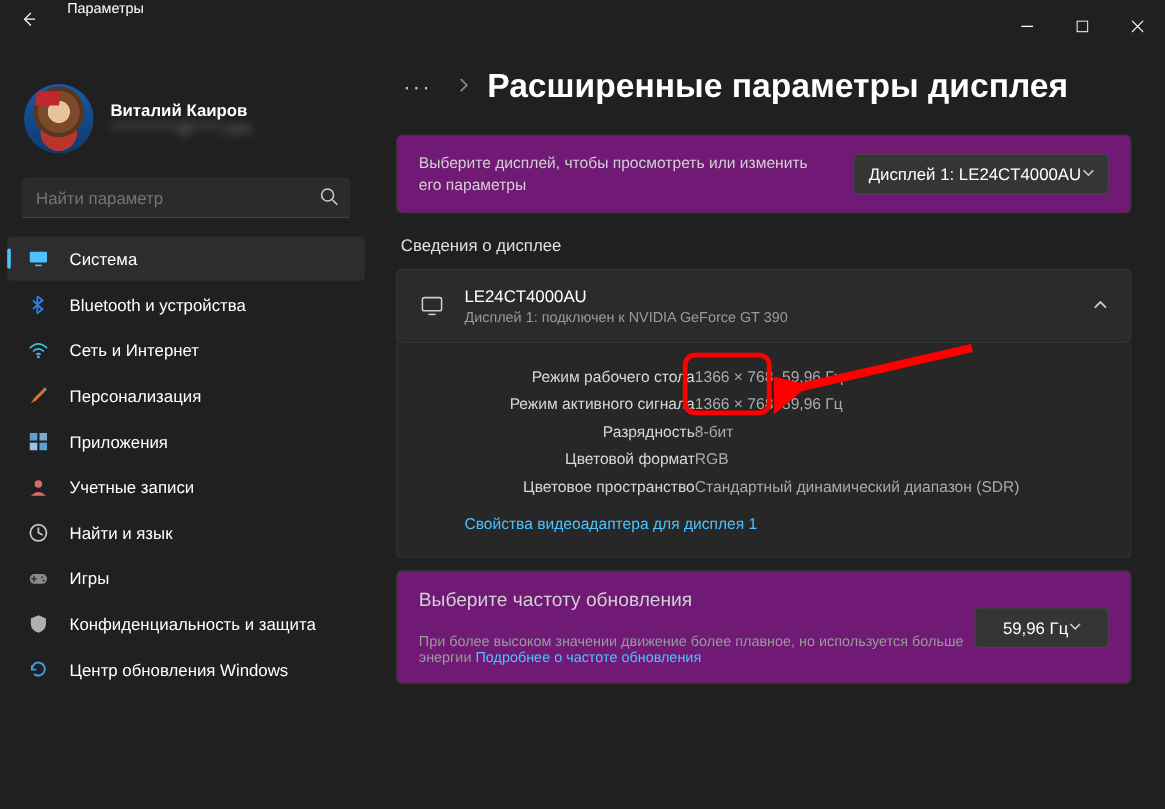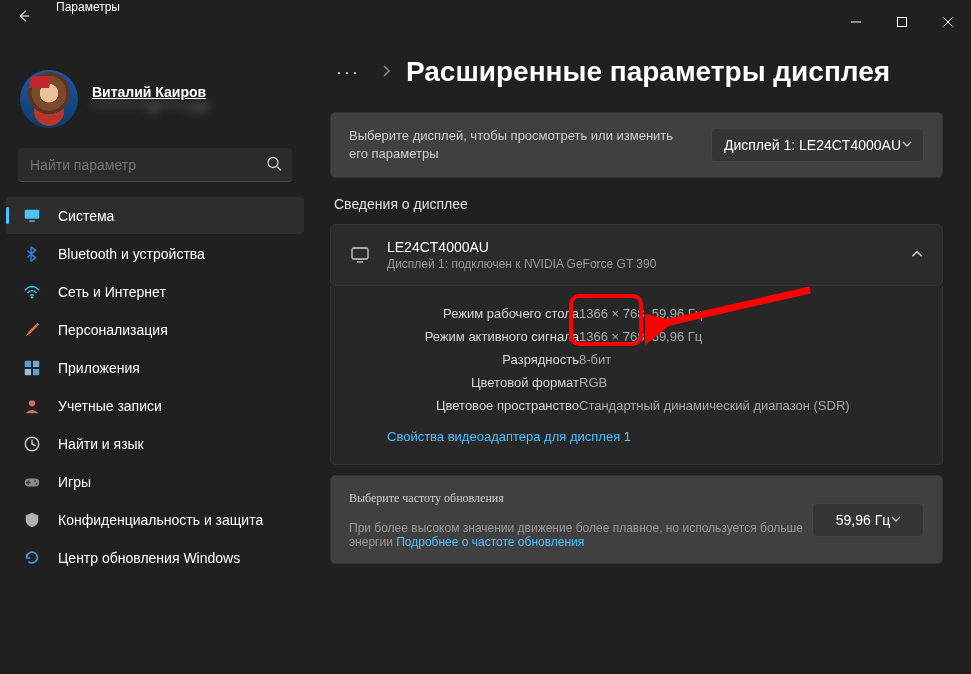--- a/index.html
+++ b/index.html
@@ -26,21 +26,21 @@
                 radial-gradient(circle at 50% 70%, #b8352a 30%, transparent 31%),
                 linear-gradient(#1a5aa8, #0d3a6a);
     position: relative;
     overflow: hidden;
   }
   .avatar::after{
     content:""; position:absolute; left:10px; top:6px; width:20px; height:12px;
     background:#c1272d; border-radius:2px 2px 0 0; transform:skewX(-8deg);
   }
   .profile-info { margin-left: 14px; }
-  .profile-name { font-size: 14px; font-weight: 600; text-decoration: underline; }
+  .profile-name { font-size: 14px; font-weight: 600; }
   .profile-email { font-size: 12px; color: #888; filter: blur(4px); user-select:none; }
 
   .search-wrap { padding: 0 18px 14px 18px; }
   .search {
     width: 100%; height: 34px; background: #2b2b2b; border: none; border-bottom: 1px solid #4a4a4a;
     border-radius: 4px; color: #ccc; padding: 0 36px 0 12px; font-size: 14px; outline: none;
   }
   .search-box { position: relative; }
   .search-icon { position: absolute; right: 10px; top: 50%; transform: translateY(-50%); color: #ccc; }
 
@@ -58,21 +58,21 @@
   .nav-label { font-size: 14px; }
 
   
   .main { flex: 1; padding: 12px 28px 0 20px; overflow-y: auto; }
   .header { display: flex; align-items: center; margin-bottom: 24px; }
   .dots { font-size: 18px; letter-spacing: 2px; color: #ccc; padding: 4px 6px; border-radius:4px; cursor:pointer; }
   .chev { margin: 0 14px; color: #888; }
   .page-title { font-size: 28px; font-weight: 600; }
 
   .card {
-    background: #404040; border: 1px solid #333; border-radius: 5px;
+    background: #701a75; border: 1px solid #333; border-radius: 5px;
     margin-bottom: 8px;
   }
   .card-row { display: flex; align-items: center; padding: 14px 18px; }
   .card-text-col { flex: 1; }
   .card-desc { font-size: 13px; color: #d0d0d0; line-height: 1.4; max-width: 340px; }
   .card-sub { font-size: 12px; color: #9a9a9a; margin-top: 14px; }
   .link { color: #4cc2ff; cursor: pointer; }
 
   .dropdown {
     min-width: 190px; height: 34px; background: #353535; border: 1px solid #454545;
@@ -332,21 +332,21 @@
                 <path d="M8 0 L0 4 L8 8 Z" fill="#ff0000"></path>
               </marker>
             </defs>
           <line x1="165" y1="10" x2="16" y2="44" stroke="#ff0000" stroke-width="7" marker-end="url(#ah)"></line>
         </svg>
         </div>
 
       <div class="card">
         <div class="card-row">
           <div class="card-text-col">
-            <div class="card-desc" style="max-width:none; font-size:12px;font-family:Liberation Serif, serif;">Выберите частоту обновления</div>
+            <div class="card-desc" style="max-width:none; font-size:16px;">Выберите частоту обновления</div>
             <div class="card-sub">
               <span>При более высоком значении движение более плавное, но используется больше энергии </span><span class="link">Подробнее о частоте обновления</span>
             </div>
           </div>
           <div class="dropdown small">
             <span>59,96 Гц</span>
             <span><svg width="12" height="12" viewBox="0 0 12 12">
                   <path d="M2 4 L6 8 L10 4" stroke="#ccc" stroke-width="1.3" fill="none"></path>
                 </svg></span>
           </div>

